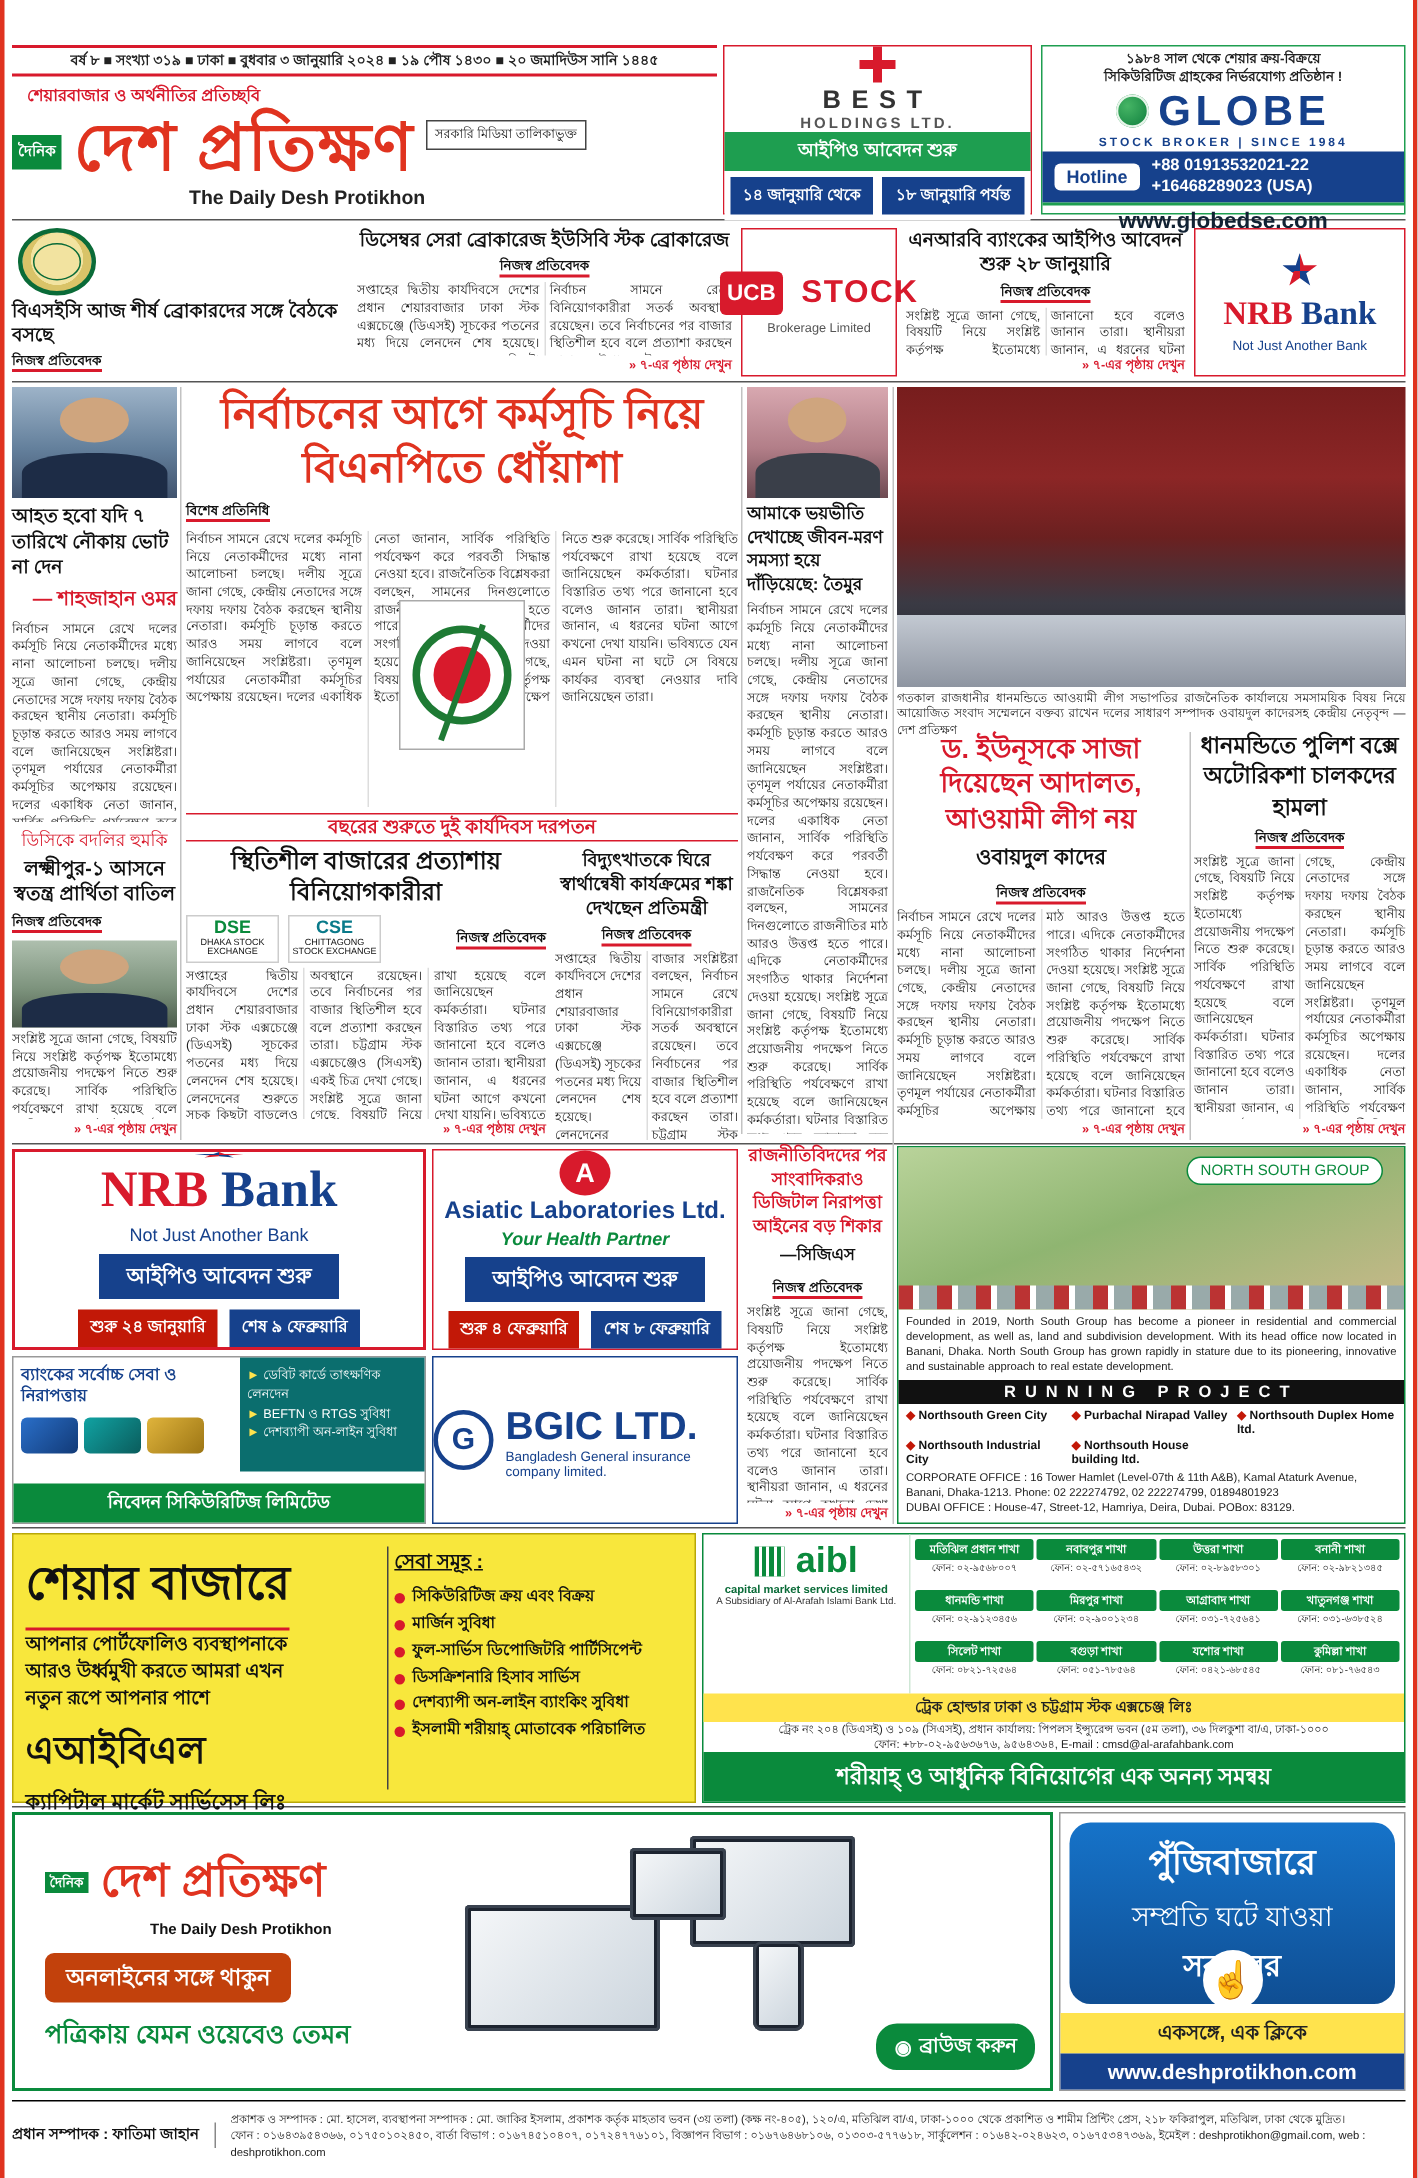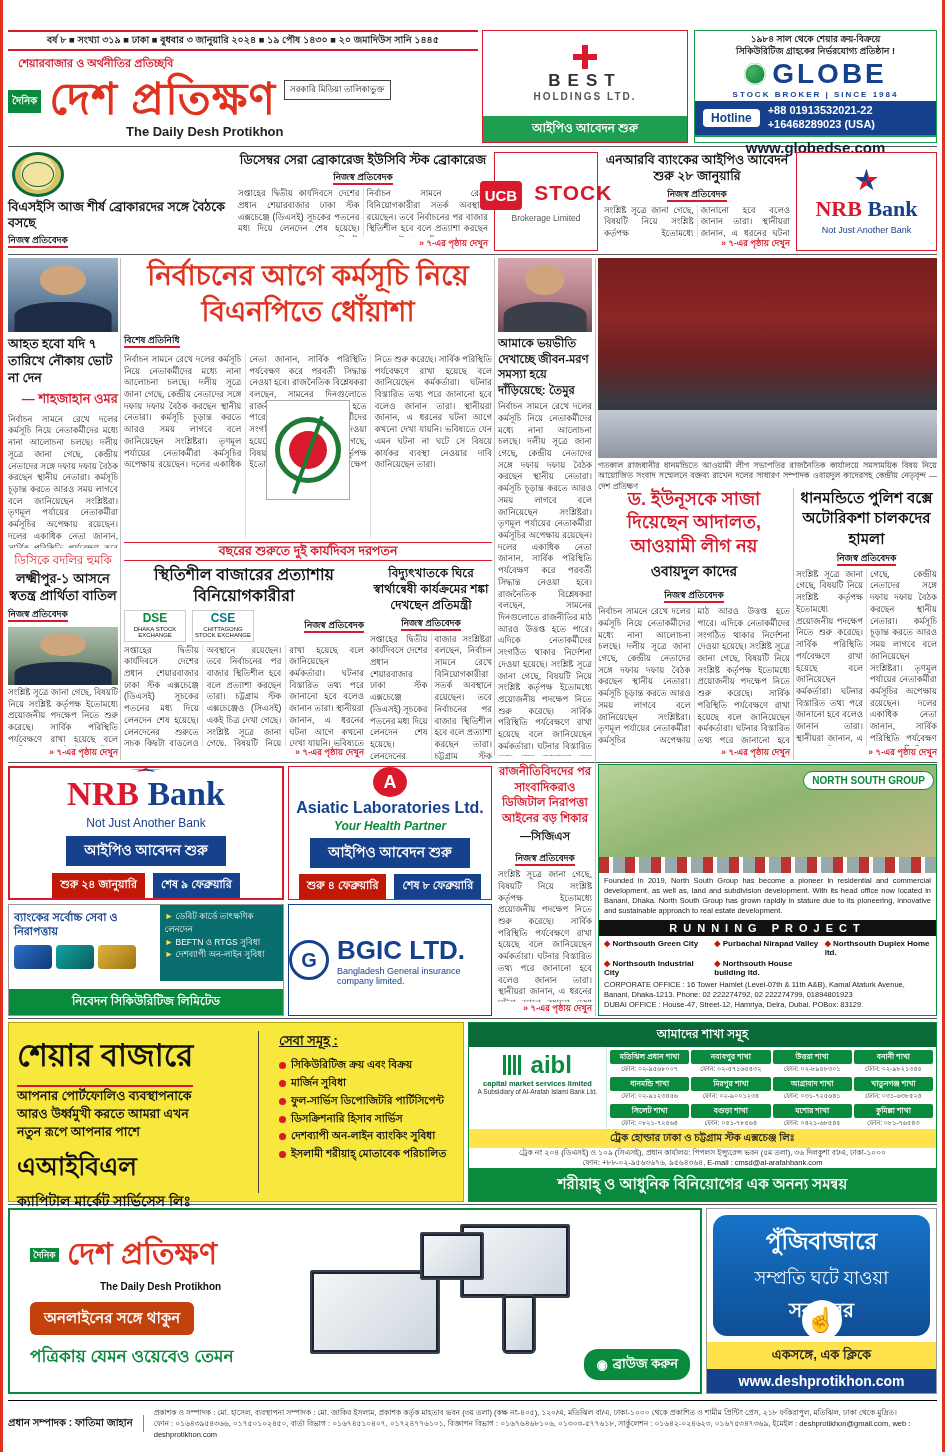--- a/index.html
+++ b/index.html
@@ -59,21 +59,21 @@
 
 .brief{display:flex;flex-direction:column}
 .brief-hl{font-size:12.5px;font-weight:bold;line-height:1.3}
 .brief1{left:8px;top:152px;width:224px;height:99px}
 .brief2{left:238px;top:152px;width:250px;height:99px}
 .brief3{left:604px;top:152px;width:186px;height:99px}
 .brief2 .brief-hl,.brief3 .brief-hl{text-align:center}
 .seal{float:right;width:52px;height:52px;border-radius:50%;border:3px solid #0a6b38;background:radial-gradient(circle at 50% 45%,#f2e3a0 0 55%,#d9c368 56% 100%);margin:0 0 2px 4px;position:relative}
 .seal::after{content:"";position:absolute;inset:7px;border-radius:50%;border:1px solid #0a6b38}
 .ucb-box{left:494px;top:152px;width:104px;height:99px;border:1px solid #d81a2c;display:flex;flex-direction:column;align-items:center;justify-content:center;gap:3px}
-.ucb-row{display:flex;gap:12px}
+.ucb-row{display:flex;align-items:center;gap:12px}
 .ucb-mark{background:#d81a2c;color:#fff;font-weight:bold;font-size:15px;padding:6px 5px;border-radius:4px}
 .ucb-stock{color:#d81a2c;font-size:21px;font-weight:bold;letter-spacing:1px}
 .ucb-sub{font-size:8.5px;color:#555}
 .nrb-box{left:796px;top:152px;width:141px;height:99px;border:1px solid #d81a2c;display:flex;flex-direction:column;align-items:center;justify-content:center;gap:3px}
 .nrbmark{width:24px;height:24px;display:inline-block;background:conic-gradient(#d81a2c 0 25%,#16418c 25% 50%,#d81a2c 50% 75%,#16418c 75% 100%);clip-path:polygon(50% 0,61% 35%,98% 35%,68% 57%,79% 91%,50% 70%,21% 91%,32% 57%,2% 35%,39% 35%)}
 .nrb-name{font-family:"Liberation Serif",serif;font-size:22px;font-weight:bold}
 .nrb-name .r{color:#d81a2c}.nrb-name .b{color:#16418c}
 .nrb-tag{font-size:9px;color:#16418c}
 
 .q1col{left:8px;top:258px;width:110px;height:290px;display:flex;flex-direction:column}
@@ -123,21 +123,21 @@
 .ipobar{background:#16418c;color:#fff;font-size:14px;font-weight:bold;text-align:center;padding:3px 18px;margin-top:3px}
 .daterow{display:flex;gap:8px;margin-top:4px}
 .daterow .red{background:#c21807;color:#fff;font-size:11px;font-weight:bold;padding:3px 8px}
 .daterow .blu{background:#16418c;color:#fff;font-size:11px;font-weight:bold;padding:3px 8px}
 .ad-asiatic{left:288px;top:766px;width:204px;height:134px;border:1px solid #d81a2c;display:flex;flex-direction:column;align-items:center;justify-content:center;gap:2px}
 .asi-mark{width:34px;height:34px;border-radius:50%;background:#d81a2c;color:#fff;font-weight:bold;font-size:18px;display:flex;align-items:center;justify-content:center}
 .asi-name{color:#16418c;font-size:16px;font-weight:bold}
 .asi-tag{color:#0a8a3c;font-style:italic;font-size:12px;font-weight:bold}
 .ad-nsg{left:598px;top:764px;width:339px;height:252px;border:1px solid #0a8a3c;display:flex;flex-direction:column}
 .nsg-photo{height:108px;background:linear-gradient(160deg,#b9d39a,#8fb571 45%,#c9b98a);flex:none}
-.nsg-pill{position:absolute;top:6px;right:2px;background:#fff;color:#0a8a3c;font-size:10px;font-weight:bold;padding:3px 8px;border-radius:10px;border:1px solid #0a8a3c}
+.nsg-pill{position:absolute;top:6px;right:14px;background:#fff;color:#0a8a3c;font-size:10px;font-weight:normal;padding:3px 8px;border-radius:10px;border:1px solid #0a8a3c}
 .nsg-photo::after{content:"";position:absolute;left:0;right:0;bottom:0;height:16px;background:repeating-linear-gradient(90deg,#b33 0 10px,#fff 10px 14px,#9aa 14px 26px)}
 .nsg-about{padding:3px 5px;text-align:justify;color:#222}
 .nsg-running{background:#111;color:#fff;font-size:11px;font-weight:bold;letter-spacing:6px;text-align:center;padding:2px 0}
 .nsg-projects{display:grid;grid-template-columns:1fr 1fr 1fr;gap:2px 4px;padding:3px 5px}
 .nsg-projects span{font-size:8px;font-weight:bold}
 .nsg-projects span::before{content:"◆ ";color:#c21807}
 .nsg-office{padding:0 5px;color:#222}
 .ad-nibedon{left:8px;top:904px;width:276px;height:112px;border:1px solid #999;display:flex;flex-wrap:wrap}
 .nib-left{width:55%;padding:5px}
 .nib-title{color:#16418c;font-size:11px;font-weight:bold;line-height:1.3}
@@ -153,21 +153,21 @@
 .bgic-mark{width:40px;height:40px;border-radius:50%;border:3px solid #16418c;color:#16418c;font-size:20px;font-weight:bold;display:flex;align-items:center;justify-content:center;flex:none}
 .bgic-name{color:#16418c;font-size:26px;font-weight:bold}
 .bgic-sub{color:#16418c;font-size:9px}
 
 .ad-yellow{left:8px;top:1022px;width:456px;height:180px;background:#f8e73c;border:1px solid #b8a708;display:flex;padding:8px}
 .yl-left{width:55%;padding-right:6px}
 .yl-big{font-size:31px;font-weight:bold;border-bottom:2px solid #d81a2c;display:inline-block;padding-bottom:2px}
 .yl-line{font-size:12.5px;font-weight:bold;line-height:1.45}
 .yl-brand1{font-size:25px;font-weight:bold;margin-top:6px}
 .yl-brand2{font-size:14px;font-weight:bold}
-.yl-right{width:45%;border-left:1.5px solid #444;padding-left:20px}
+.yl-right{width:45%;border-left:1.5px solid #444;padding-left:4px}
 .yl-st{font-size:13px;font-weight:bold;text-decoration:underline;margin-bottom:4px}
 .yl-list{list-style:none}
 .yl-list li{font-size:10.5px;font-weight:bold;line-height:1.7;position:relative;padding-left:12px}
 .yl-list li::before{content:"";position:absolute;left:0;top:6px;width:7px;height:7px;border-radius:50%;background:#d81a2c}
 
 .ad-aibl{left:468px;top:1022px;width:469px;height:180px;border:1px solid #0a8a3c;display:flex;flex-direction:column}
 .ab-head{background:#0a6b38;color:#fff;font-size:12px;font-weight:bold;text-align:center;padding:2px 0}
 .ab-main{display:flex;flex:1;min-height:0}
 .ab-logo{width:138px;padding:4px;border-right:1px solid #cfe7d6;text-align:center}
 .aibl-ic{width:20px;height:20px;background:#0a8a3c;display:inline-block;vertical-align:middle;background-image:repeating-linear-gradient(90deg,transparent 0 3px,#fff 3px 5px);margin-right:3px}
@@ -238,20 +238,24 @@
     <div class="mh-eng">The Daily Desh Protikhon</div>
   </div>
 
   <div class="abs ad-best">
     <div class="best-top">
       <div class="best-cross"></div>
       <div class="best-name">BEST</div>
       <div class="best-holdings">HOLDINGS LTD.</div>
     </div>
     <div class="best-ipo">আইপিও আবেদন শুরু</div>
+    <div class="best-dates">
+      <span>১৪ জানুয়ারি থেকে</span>
+      <span>১৮ জানুয়ারি পর্যন্ত</span>
+    </div>
   </div>
 
   <div class="abs ad-globe">
     <div class="globe-top">
       <span>১৯৮৪ সাল থেকে শেয়ার ক্রয়-বিক্রয়ে</span><br>
       <span>সিকিউরিটিজ গ্রাহকের নির্ভরযোগ্য প্রতিষ্ঠান !</span>
     </div>
     <div class="globe-brandrow">
       <span class="globe-ic"></span>
       <span class="globe-brand">GLOBE</span>
@@ -487,21 +491,20 @@
         <li>মার্জিন সুবিধা</li>
         <li>ফুল-সার্ভিস ডিপোজিটরি পার্টিসিপেন্ট</li>
         <li>ডিসক্রিশনারি হিসাব সার্ভিস</li>
         <li>দেশব্যাপী অন-লাইন ব্যাংকিং সুবিধা</li>
         <li>ইসলামী শরীয়াহ্ মোতাবেক পরিচালিত</li>
       </ul>
     </div>
   </div>
 
   <div class="abs ad-aibl">
-    <div class="ab-head">আমাদের শাখা সমূহ</div>
     <div class="ab-main">
       <div class="ab-logo">
         <div>
           <span class="aibl-ic"></span>
           <span class="ab-logo-text">aibl</span>
         </div>
         <div class="ab-logo-sub">capital market services limited</div>
         <div class="ab-logo-sub2">A Subsidiary of Al-Arafah Islami Bank Ltd.</div>
       </div>
       <div class="ab-grid">

